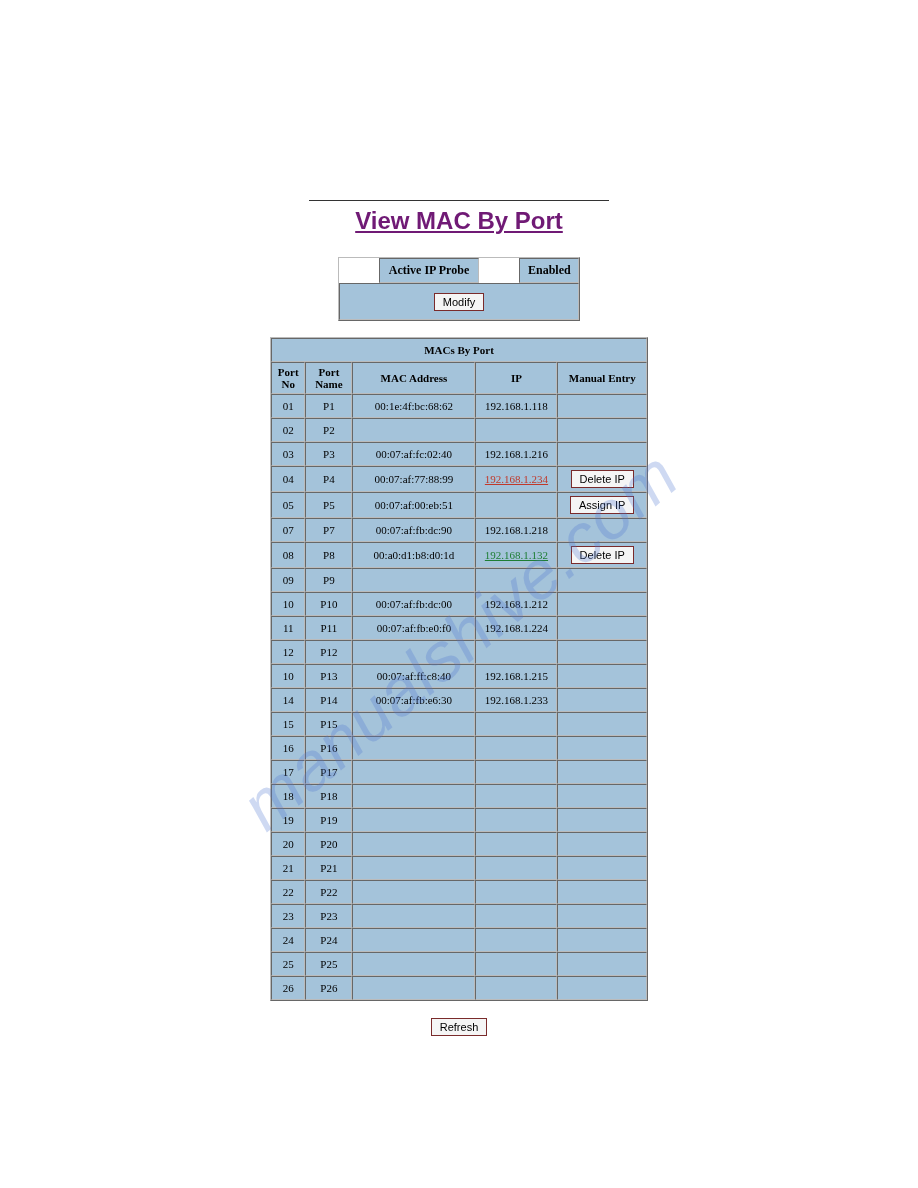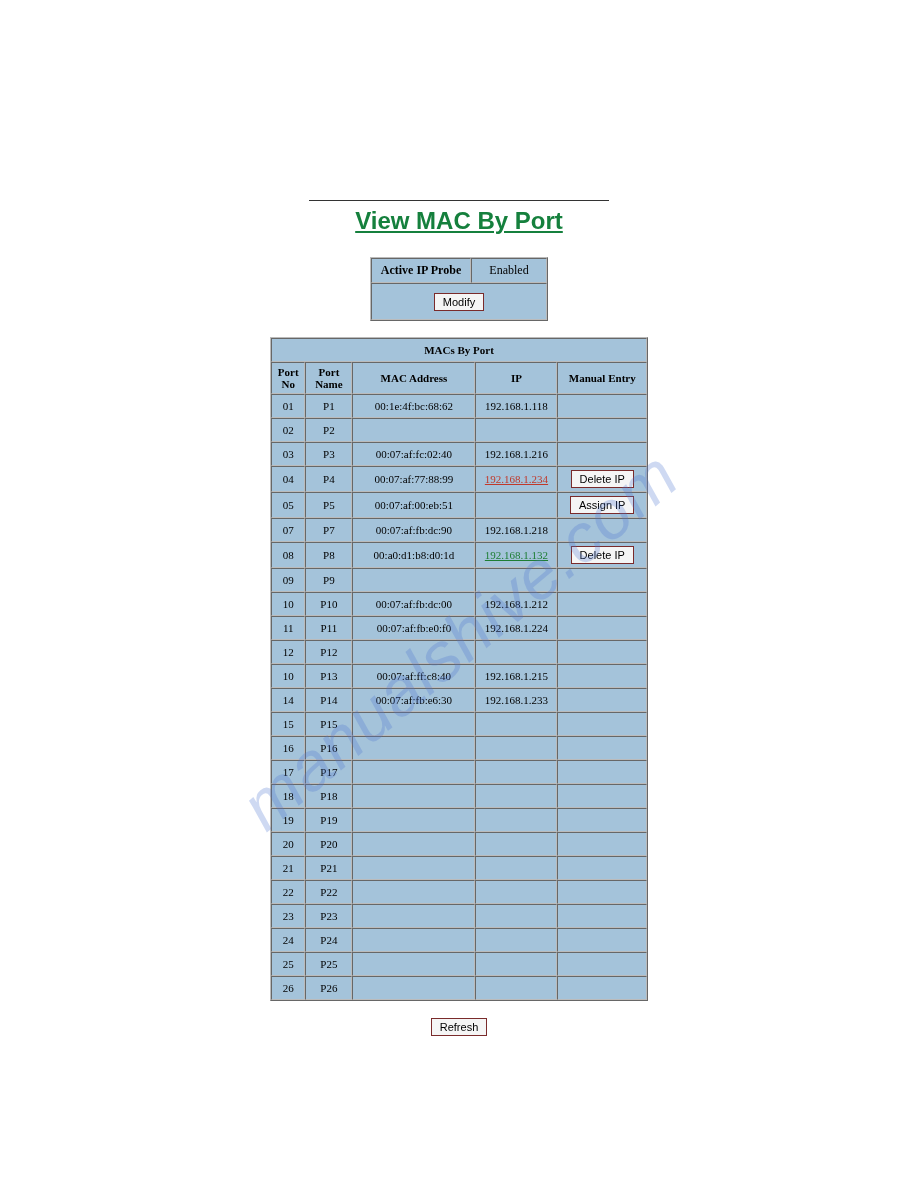--- a/index.html
+++ b/index.html
@@ -19,40 +19,41 @@
     .title-hr {
       width: 300px;
       border: none;
       border-top: 1px solid #333;
       margin-bottom: 6px;
     }
     .page-title {
       font-family: Verdana, Arial, sans-serif;
       font-size: 24px;
       font-weight: bold;
-      color: #15803d;
+      color: #701a75;
       text-decoration: underline;
       margin-bottom: 22px;
     }
     .probe-box {
       border: 1px outset #bbb;
       display: inline-block;
       margin-bottom: 16px;
     }
     .probe-row1 { display: flex; }
     .probe-label, .probe-status {
       border: 1px inset #bbb;
       background: #a4c3da;
       font-size: 12px;
       padding: 4px 8px;
       text-align: center;
       color: #000;
+      margin-left: 40px;
     }
     .probe-label { font-weight: bold; width: 100px; }
-    .probe-status { width: 76px; }
+    .probe-status { width: 60px; font-weight: bold; }
     .probe-row2 {
       border: 1px inset #bbb;
       background: #a4c3da;
       text-align: center;
       padding: 8px;
     }
     .btn {
       font-family: Arial, sans-serif;
       font-size: 11px;
       padding: 2px 8px;

